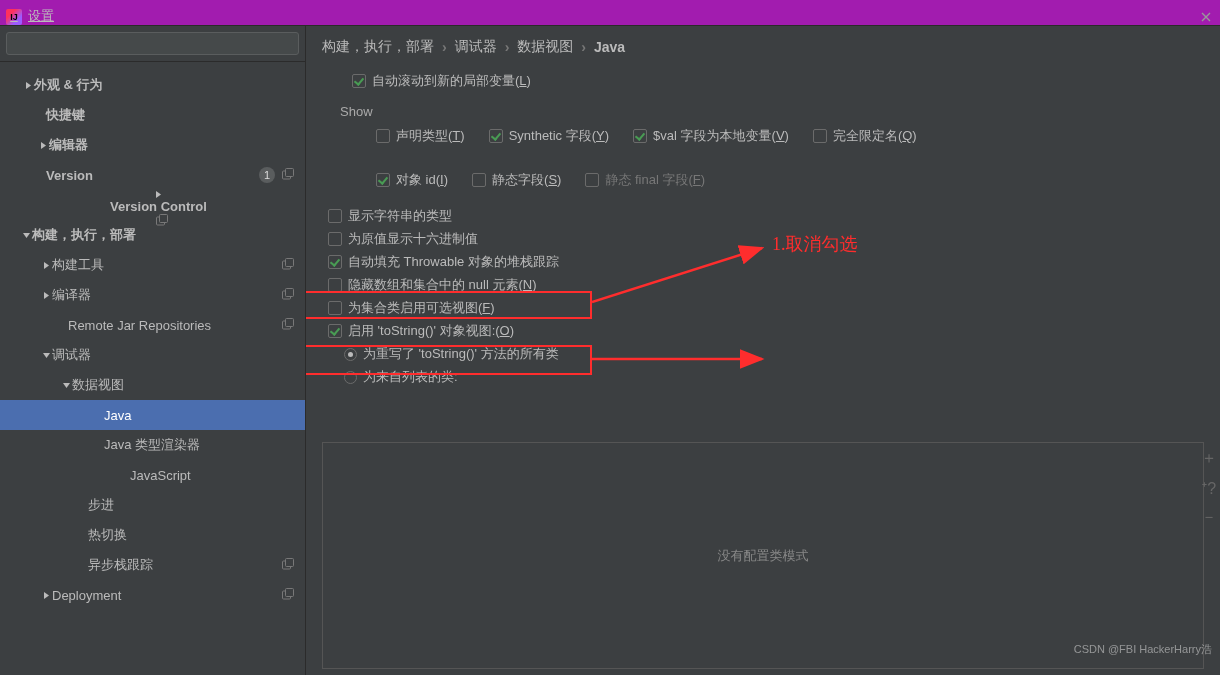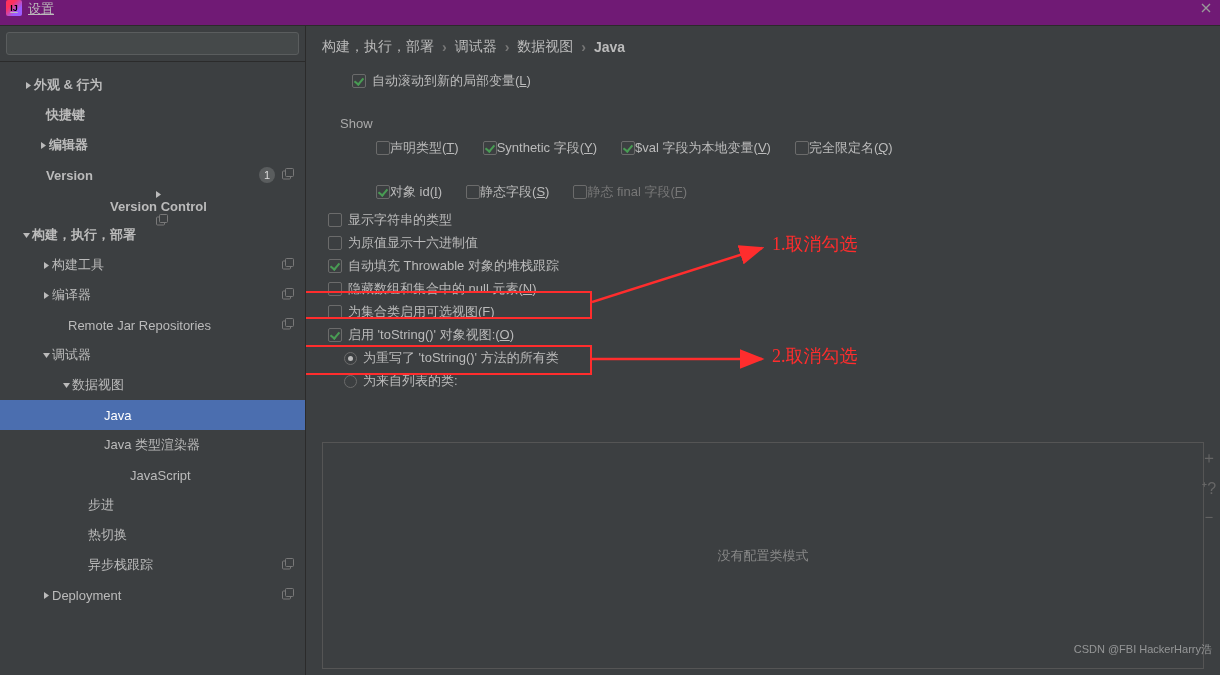--- a/index.html
+++ b/index.html
@@ -8,24 +8,24 @@
   font-size: 13px;
   background: #3c3f41;
   color: #bbbbbb;
   width: 1220px;
   height: 675px;
   overflow: hidden;
   position: relative;
 }
 .titlebar {
   display: flex;
-  align-items: flex-start;
+  align-items: flex-end;
   height: 26px;
   padding: 0 6px;
-  background: #701a75;
+  background: #a21caf;
   border-bottom: 1px solid #2b2b2b;
   text-decoration: underline;
 }
 .titlebar .app-icon {
   width: 16px; height: 16px;
   background: linear-gradient(135deg, #fe315d 30%, #9d5cff 70%);
   border-radius: 2px;
   margin-right: 6px;
   display: flex; align-items: center; justify-content: center;
   font-size: 9px; font-weight: bold; color: #000;
@@ -153,21 +153,21 @@
   padding: 6px 0 2px 4px;
 }
 .show-grid {
   display: flex;
   flex-wrap: wrap;
   gap: 18px 24px;
   padding-left: 30px;
   margin: 6px 0;
 }
 .show-grid .cb {
-  display: flex; align-items: center; 
+  display: flex; align-items: center; gap: 6px;
 }
 .dim { color: #777; }
 u { text-decoration: underline; }
 .redbox {
   border: 2px solid #ff2d2d;
   position: absolute;
   pointer-events: none;
 }
 .anno {
   position: absolute;
@@ -405,21 +405,21 @@
       <span>数据视图</span>
       <span class="sep">›</span>
       <span>Java</span>
     </div>
 
     <div class="row" style="padding-left:30px">
       <span class="chk checked"></span>
       <span><span>自动滚动到新的局部变量(</span><u>L</u><span>)</span></span>
     </div>
 
-    <div class="section-title" style="padding-left:18px;margin-top:20px">Show</div>
+    <div class="section-title" style="padding-left:18px;margin-top:8px">Show</div>
     <div class="show-grid" id="show-grid" style="padding-left:54px">
         <div style="display: flex; gap: 24px; width: 100%;">
           <div class="cb">
             <span class="chk"></span>
             <span>声明类型(<u>T</u>)</span>
           </div>
           <div class="cb">
             <span class="chk checked"></span>
             <span>Synthetic 字段(<u>Y</u>)</span>
           </div>
@@ -441,21 +441,21 @@
             <span class="chk"></span>
             <span>静态字段(<u>S</u>)</span>
           </div>
           <div class="cb dim">
             <span class="chk"></span>
             <span>静态 final 字段(<u>F</u>)</span>
           </div>
         </div>
       </div>
 
-    <div id="opt-rows" style="margin-top:10px">
+    <div id="opt-rows" style="margin-top:18px">
         <div class="row">
           <span class="chk"></span>
           <span>显示字符串的类型</span>
         </div>
         <div class="row">
           <span class="chk"></span>
           <span>为原值显示十六进制值</span>
         </div>
         <div class="row">
           <span class="chk checked"></span>
@@ -507,18 +507,17 @@
     <svg class="arrow" style="left:286px; top:320px" width="180" height="30">
       <defs>
           <marker id="ah2" markerWidth="10" markerHeight="8" refX="9" refY="4" orient="auto">
             <path d="M0,0 L10,4 L0,8 Z" fill="#ff2d2d"></path>
           </marker>
         </defs>
       <line x1="0" y1="13" x2="170" y2="13" stroke="#ff2d2d" stroke-width="2.5" marker-end="url(#ah2)"></line>
     </svg>
 
     <div class="anno" style="left:466px; top:206px">1.取消勾选</div>
-    <div class="anno" style="left:466px; top:318px">2.取消勾选</div>
 
   </div>
 </div>
 
 <div class="watermark">CSDN @FBI HackerHarry浩</div>
 
 </body></html>

